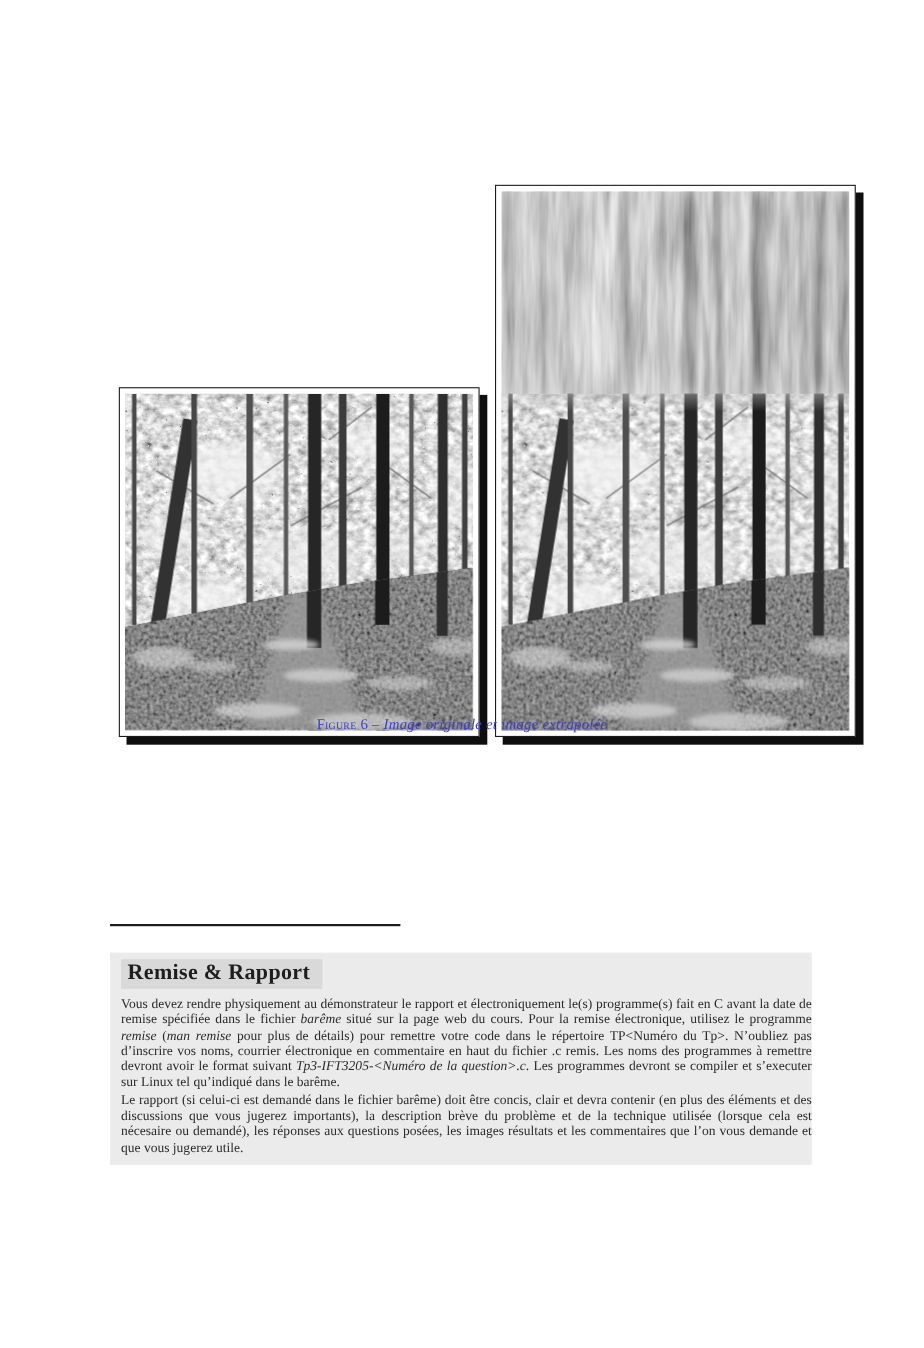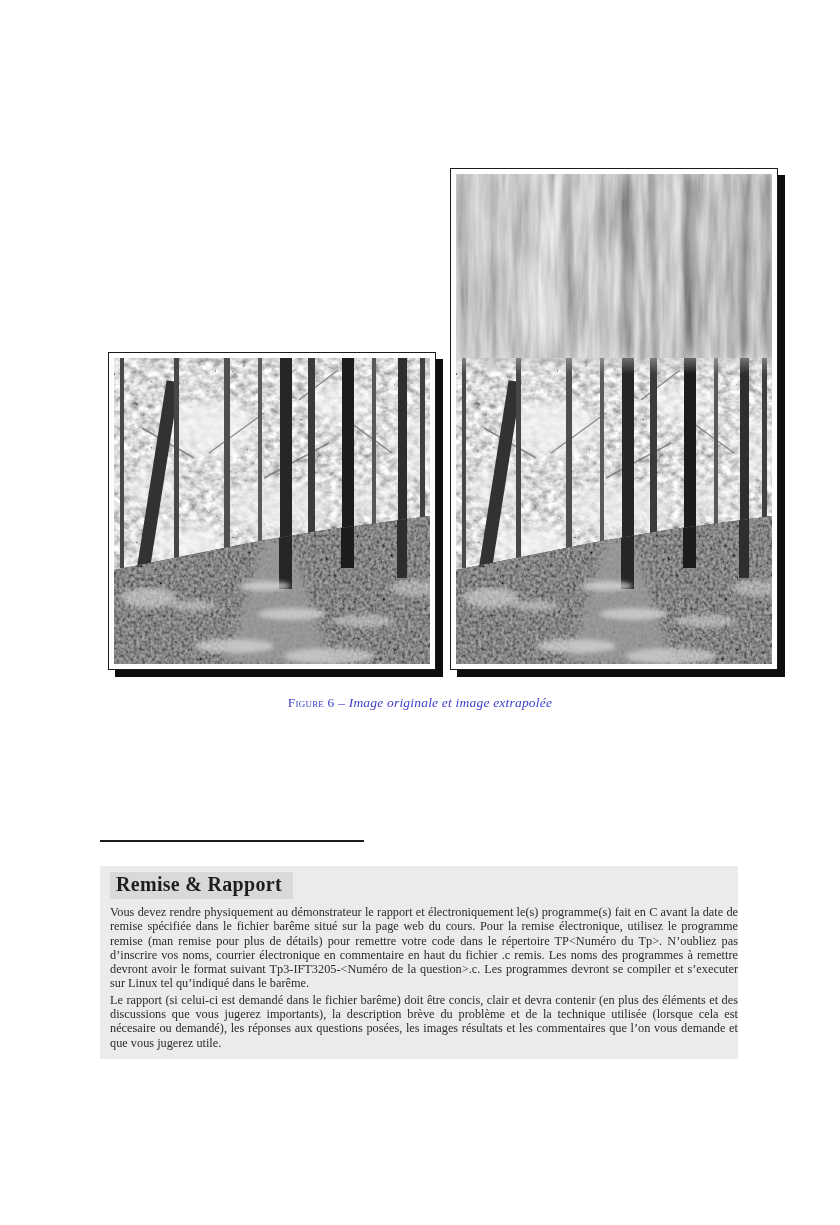--- a/index.html
+++ b/index.html
@@ -21,21 +21,21 @@
     border: 1px solid var(--frame-border, #1b1b1b);
     padding: 5px;
     box-shadow: 7px 7px 0 var(--shadow, #0e0e0e);
   }
   .frame-left  { left: 108px; top: 352px; }
   .frame-right { left: 450px; top: 168px; }
   .photo { display: block; }
 
   .figure-caption {
     position: absolute;
-    top: 695px; left: 0; width: 840px;
+    top: 651px; left: 0; width: 840px;
     text-align: center;
     font-size: 13.5px;
     color: var(--caption-blue, #3e3ec9);
     letter-spacing: 0.2px;
   }
   .cap-label { font-variant: small-caps; }
   .cap-text, .cap-sep { font-style: italic; }
 
   .footnote-rule {
     position: absolute;
@@ -63,21 +63,21 @@
     letter-spacing: 0.3px;
     color: #1e1e1e;
   }
   .body-par {
     margin: 3px 0 0 0;
     font-size: 12.3px;
     line-height: 14.3px;
     text-align: justify;
   }
   .body-par + .body-par { margin-top: 2px; }
-  .it { }
+  .it { font-style: italic; }
 </style>
 </head>
 <body>
 
 <div class="page">
 
   <svg class="defs-holder" aria-hidden="true">
     <defs>
       <filter id="folNoise" x="0" y="0" width="100%" height="100%">
         <feTurbulence type="fractalNoise" baseFrequency="0.12 0.16" numOctaves="4" seed="8"></feTurbulence>

